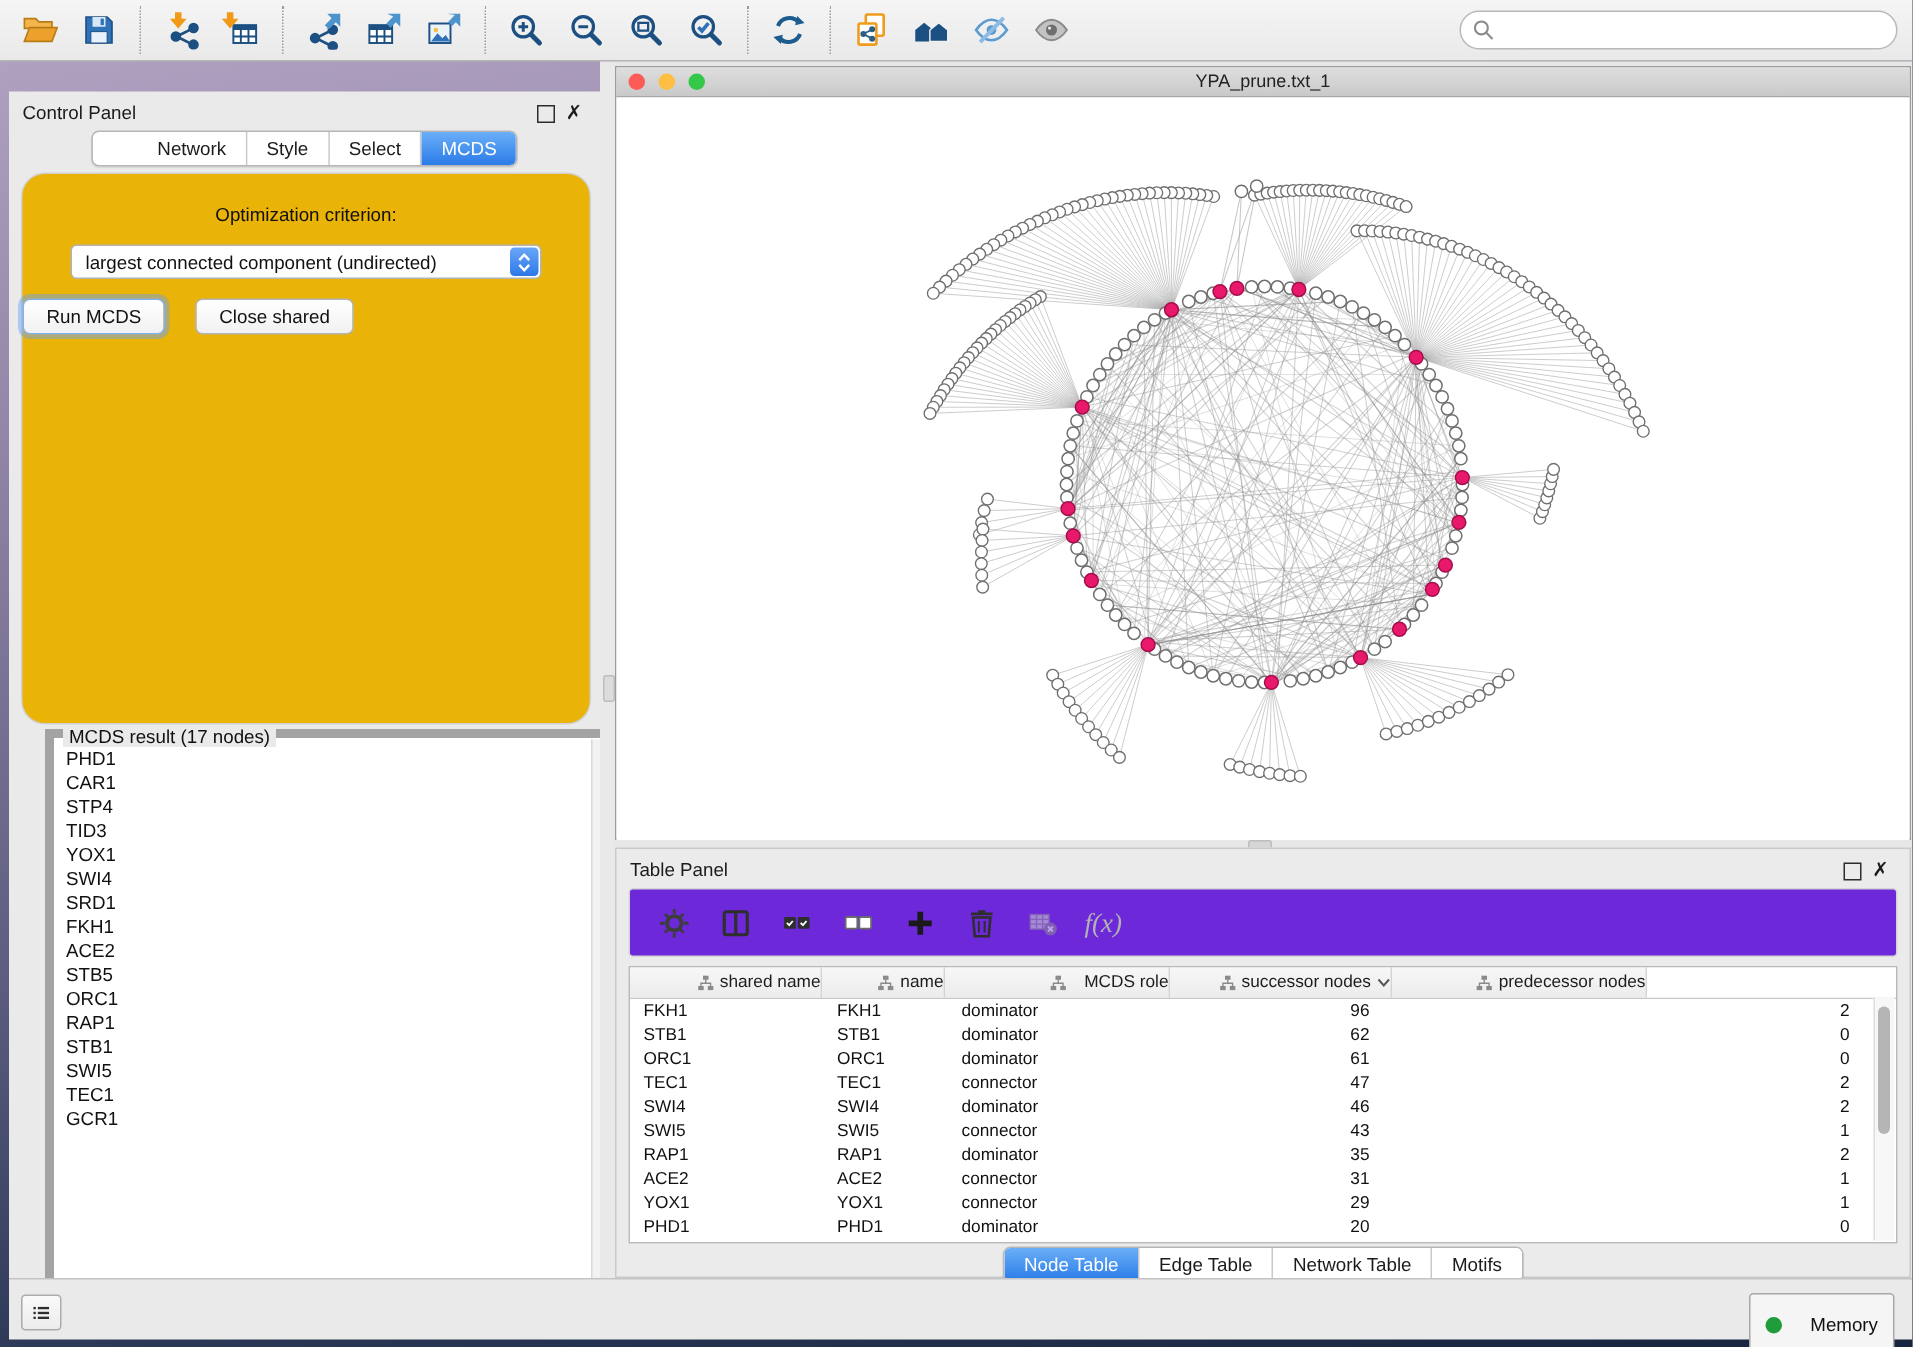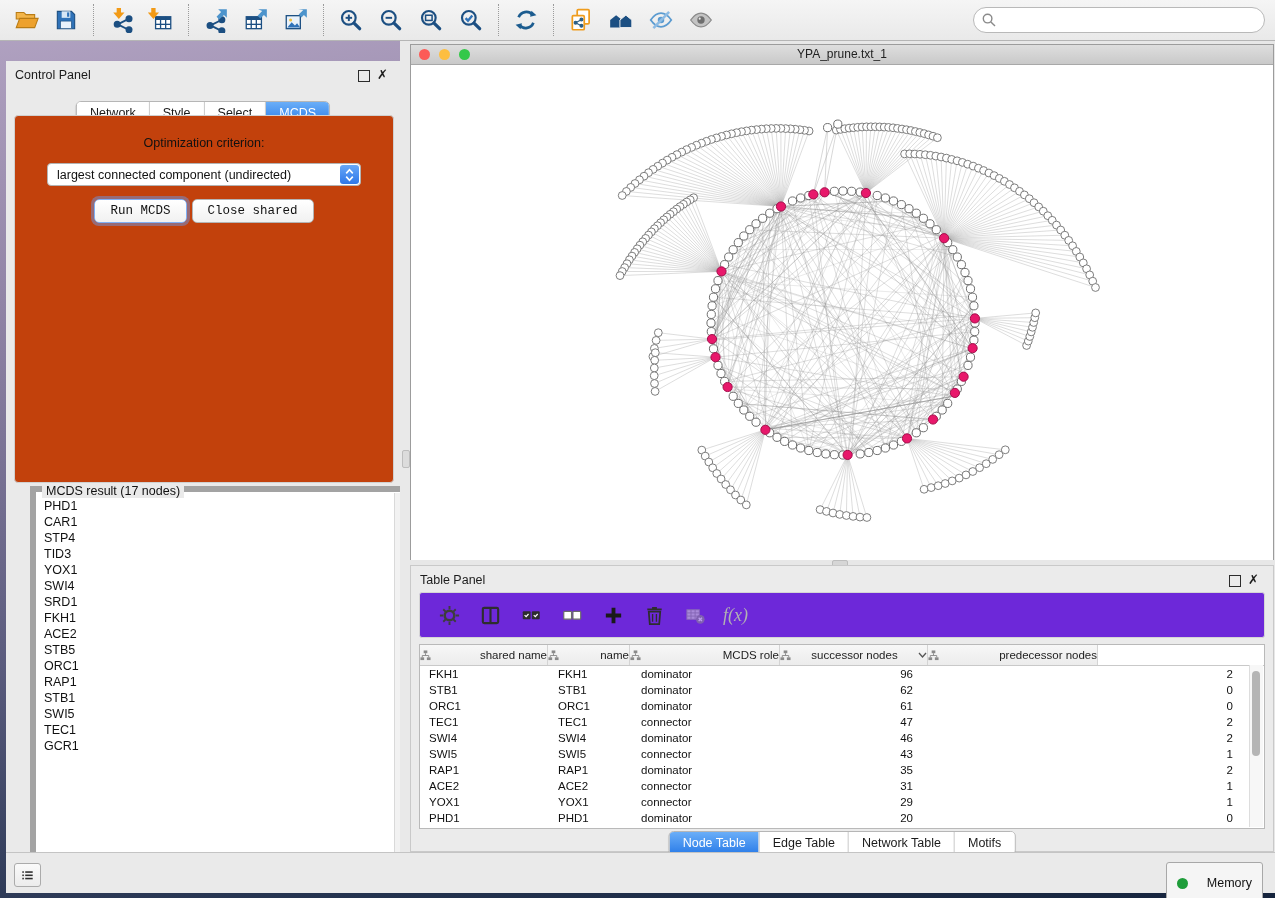--- a/index.html
+++ b/index.html
@@ -22,29 +22,29 @@
   .panel-head{position:relative;height:26px;}
   .panel-title{position:absolute;left:9px;top:7px;font-size:12.5px;color:#1b1b1b;}
   .float-ico{position:absolute;width:10px;height:10px;border:1.6px solid #2c2c2c;top:9px;}
   .close-ico{position:absolute;top:6px;font-size:13px;font-weight:bold;color:#1b1b1b;}
   .cpanel .float-ico{right:30px;} .cpanel .close-ico{right:12px;}
   .seg{display:flex;background:#fff;border:1px solid #b6b6b6;border-radius:5px;overflow:hidden;
     box-shadow:0 1px 1px rgba(0,0,0,.08);}
   .seg-btn{border:none;background:#fff;font-size:12.5px;padding:4px 13px;color:#1b1b1b;border-left:1px solid #c9c9c9;font-family:inherit;}
   .seg-btn:first-child{border-left:none;}
   .seg-btn.active{background:linear-gradient(#6aaef8,#2b7ce8);color:#fff;}
-  .cpanel .seg{position:absolute;left:50%;transform:translateX(-50%);top:40px;}
-  .mcds-box{position:absolute;left:8px;top:54px;width:378px;height:366px;background:#c2410c;
-    border:1px solid #d0d0d0;border-radius:4px;}
+  .cpanel .seg{position:absolute;left:50%;transform:translateX(-50%);top:26px;padding-left:30px;}
+  .mcds-box{position:absolute;left:8px;top:54px;width:378px;height:366px;background:#eab308;
+    border:1px solid #d0d0d0;border-radius:16px;}
   .opt-label{text-align:center;margin-top:20px;font-size:12.5px;color:#111;}
   .dropdown{position:relative;width:314px;height:23px;margin:13px auto 0;background:#fff;
     border:1px solid #b3b3b3;border-radius:4px;font-size:12.5px;line-height:23px;padding-left:9px;box-sizing:border-box;color:#111;}
   .dd-step{position:absolute;right:1px;top:1px;bottom:1px;width:19px;border-radius:3px;
     background:linear-gradient(#68a7f8,#2e77e8);display:flex;align-items:center;justify-content:center;}
-  .btn-row{display:flex;justify-content:center;gap:5px;margin-top:13px;font-family:Liberation Mono, monospace;}
+  .btn-row{display:flex;gap:20px;margin-top:13px;}
   .mac-btn{height:24px;padding:0 15px;font-size:12.5px;border:1px solid #b4b4b4;border-radius:5px;
     background:linear-gradient(#ffffff,#f1f1f1);color:#111;font-family:inherit;}
   .mac-btn.focused{border-color:#7fb0f6;box-shadow:0 0 0 3px rgba(100,160,250,.45);}
   .result-box{position:absolute;left:24px;top:425px;width:371px;height:372px;border:6px solid #a3a3a3;background:#fff;}
   .result-legend{position:absolute;top:-8px;left:6px;background:#eaeaea;padding:0 4px;font-size:12.5px;color:#111;}
   .result-list{padding:6px 0 0 8px;font-size:12.5px;line-height:16px;color:#111;}
   .result-scroll{position:absolute;right:1px;top:1px;bottom:1px;width:11px;background:#f2f2f2;border-left:1px solid #d9d9d9;}
   
   .vsplit{position:absolute;left:400px;top:41px;width:10px;height:811px;background:#e9e9e9;}
   .vsplit .grip{position:absolute;left:2px;top:409px;width:6px;height:16px;background:#dcdcdc;border:1px solid #bdbdbd;border-radius:2px;}
@@ -58,21 +58,21 @@
   .nw-canvas{position:relative;width:862px;height:495px;background:#fff;overflow:hidden;}
   
   .tpanel{position:absolute;left:410px;top:565px;width:864px;height:287px;background:#ebebeb;border:1px solid #c9c9c9;box-sizing:border-box;}
   .tpanel .float-ico{right:32px;} .tpanel .close-ico{right:14px;}
   .ttoolbar{position:absolute;left:8px;top:26px;width:846px;height:46px;background:#6d28d9;border:1px solid #d5d5d5;border-radius:3px;
     display:flex;align-items:center;gap:15px;padding-left:16px;box-sizing:border-box;}
   .ttb-btn{border:none;background:transparent;padding:0;width:26px;height:26px;display:flex;align-items:center;justify-content:center;}
   .fx-label{font-family:"Liberation Serif",serif;font-style:italic;font-size:18px;color:#b2b2b2;}
   .ntable{position:absolute;left:8px;top:78px;width:846px;height:185px;background:#fff;border:1px solid #b9b9b9;box-sizing:border-box;}
   .thead{display:flex;height:20px;border-bottom:1px solid #c9c9c9;}
-  .th{display:flex;align-items:center;justify-content:space-between;gap:4px;font-size:11.5px;color:#1d1d1d;
+  .th{display:flex;align-items:center;justify-content:flex-end;gap:4px;font-size:11.5px;color:#1d1d1d;
     background:linear-gradient(#f7f7f7,#ececec);border-right:1px solid #d4d4d4;box-sizing:border-box;}
   .th svg{flex:0 0 auto;}
   .th-fill{flex:1;background:#fff;border-right:none;}
   .tbody{position:relative;}
   .trow{display:flex;height:16px;}
   .tcell{font-size:11.5px;color:#111;line-height:16px;box-sizing:border-box;white-space:nowrap;overflow:hidden;}
   .c-shared{width:128px;padding-left:9px;}
   .c-name{width:82px;padding-left:10px;}
   .c-role{width:150px;padding-left:11px;}
   .c-succ{width:148px;text-align:right;padding-right:15px;}

